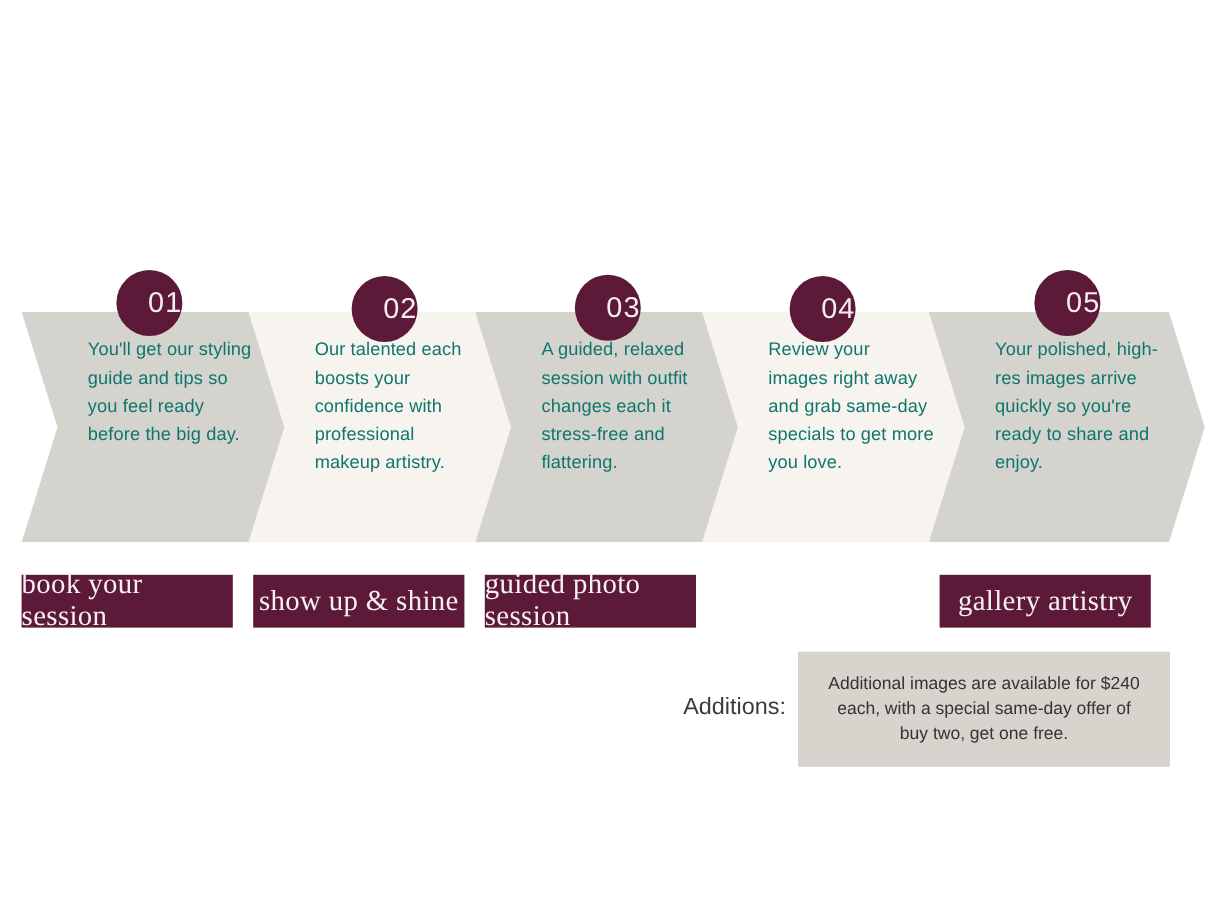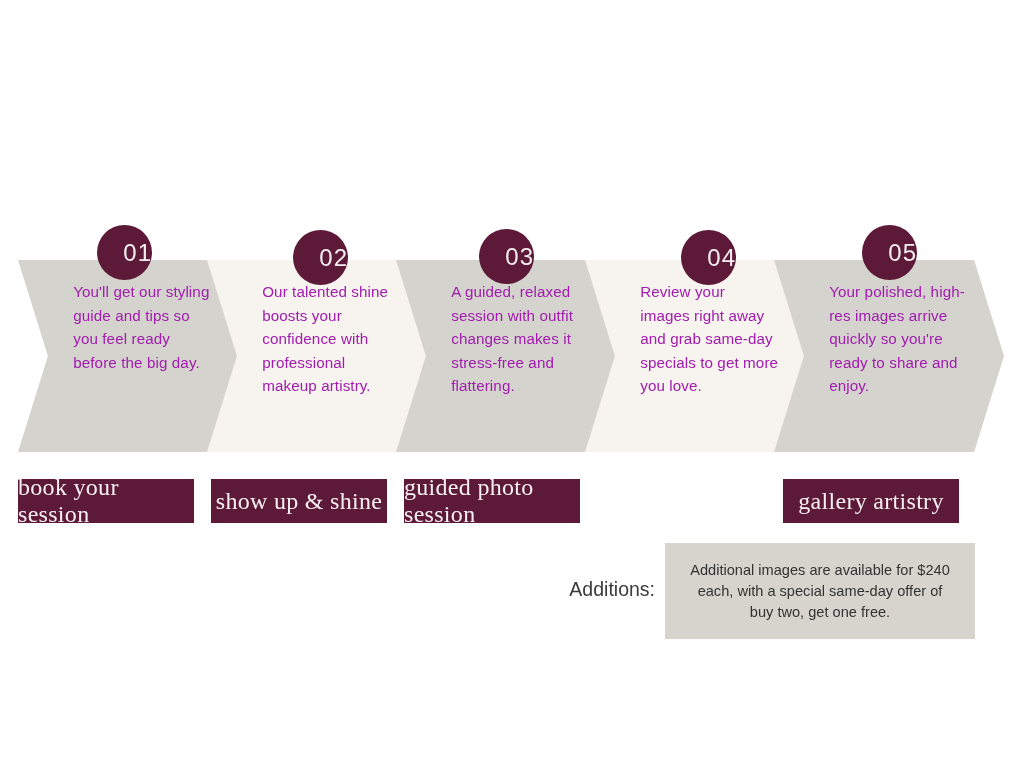--- a/index.html
+++ b/index.html
@@ -42,21 +42,21 @@
     clip-path: polygon(0 0, 87% 0, 100% 50%, 87% 100%, 0 100%, 13% 50%);
   }
 
   .chev-text {
     position: absolute;
     left: 24%;
     top: 20px;
     width: 60%;
     font-size: 15.2px;
     line-height: 23.5px;
-    color: #a21caf;
+    color: #0f766e;
     font-family: "Liberation Sans", sans-serif;
     letter-spacing: 0.1px;
   }
 
   
   .num-badge {
     position: absolute;
     width: 55px;
     height: 55px;
     border-radius: 50%;
@@ -121,46 +121,46 @@
 
 <div id="stage">
 
   <div class="chevron-row">
 
     <div class="chevron first" style="left:18px; width:230px; background:#d4d3cd;">
       <div class="chev-text">You'll get our styling guide and tips so you feel ready before the big day.</div>
     </div>
 
     <div class="chevron" style="left:207px; width:230px; background:#f7f3ee;">
-      <div class="chev-text">Our talented shine boosts your confidence with professional makeup artistry.</div>
+      <div class="chev-text">Our talented each boosts your confidence with professional makeup artistry.</div>
     </div>
 
     <div class="chevron" style="left:396px; width:230px; background:#d4d3cd;">
-      <div class="chev-text">A guided, relaxed session with outfit changes makes it stress-free and flattering.</div>
+      <div class="chev-text">A guided, relaxed session with outfit changes each it stress-free and flattering.</div>
     </div>
 
     <div class="chevron" style="left:585px; width:230px; background:#f7f3ee;">
       <div class="chev-text">Review your images right away and grab same-day specials to get more you love.</div>
     </div>
 
     <div class="chevron" style="left:774px; width:230px; background:#d4d3cd;">
       <div class="chev-text">Your polished, high-res images arrive quickly so you're ready to share and enjoy.</div>
     </div>
   </div>
 
   <div class="num-badge" style="left:97px; top:225px;">
     <span>01</span>
   </div>
   <div class="num-badge" style="left:293px; top:230px;">
     <span>02</span>
   </div>
   <div class="num-badge" style="left:479px; top:229px;">
     <span>03</span>
   </div>
-  <div class="num-badge" style="left:681px; top:230px;">
+  <div class="num-badge" style="left:658px; top:230px;">
     <span>04</span>
   </div>
   <div class="num-badge" style="left:862px; top:225px;">
     <span>05</span>
   </div>
 
   <div class="label-bar" style="left:18px; top:479px; width:176px;">
     <span>book your session</span>
   </div>
   <div class="label-bar" style="left:211px; top:479px; width:176px;">

